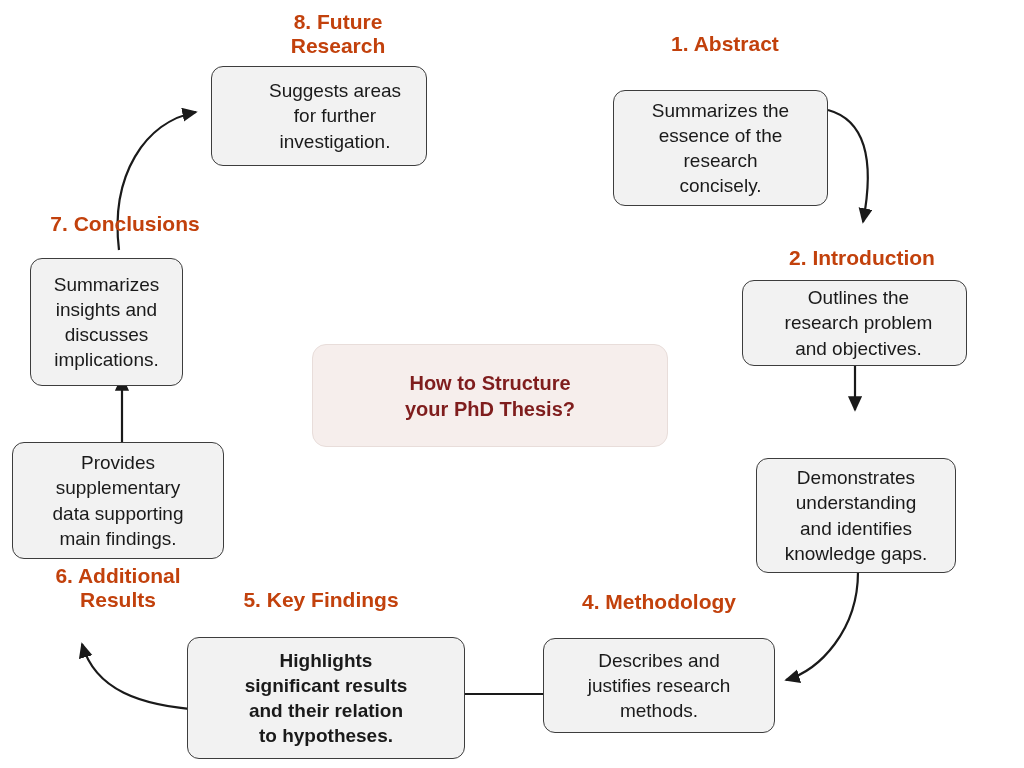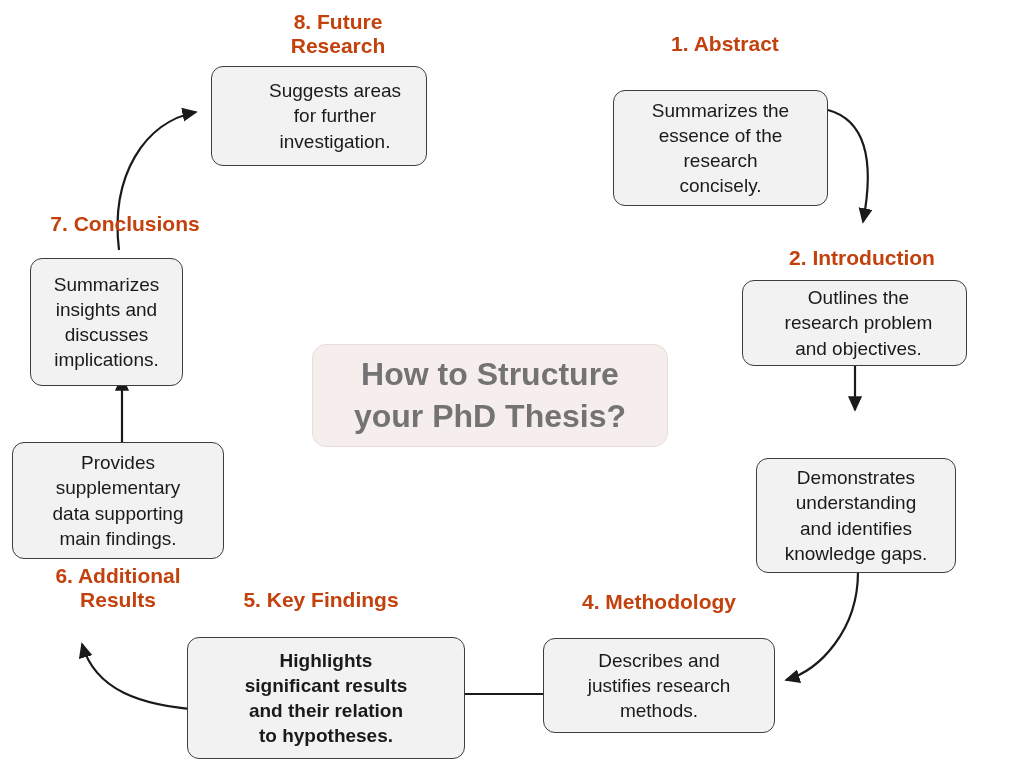--- a/index.html
+++ b/index.html
@@ -44,23 +44,23 @@
     background: #f6eeec;
     border: 1.5px solid #e8ddda;
     border-radius: 14px;
     display: flex;
     align-items: center;
     justify-content: center;
     text-align: center;
     box-sizing: border-box;
   }
   .center-text {
-    color: #737373;
+    color: #7f1d1d;
     font-weight: bold;
-    font-size: 32px;
+    font-size: 20px;
     line-height: 1.3;
     white-space: pre-line;
   }
   svg.arrows {
     position: absolute;
     left: 0;
     top: 0;
     width: 1024px;
     height: 768px;
     pointer-events: none;

